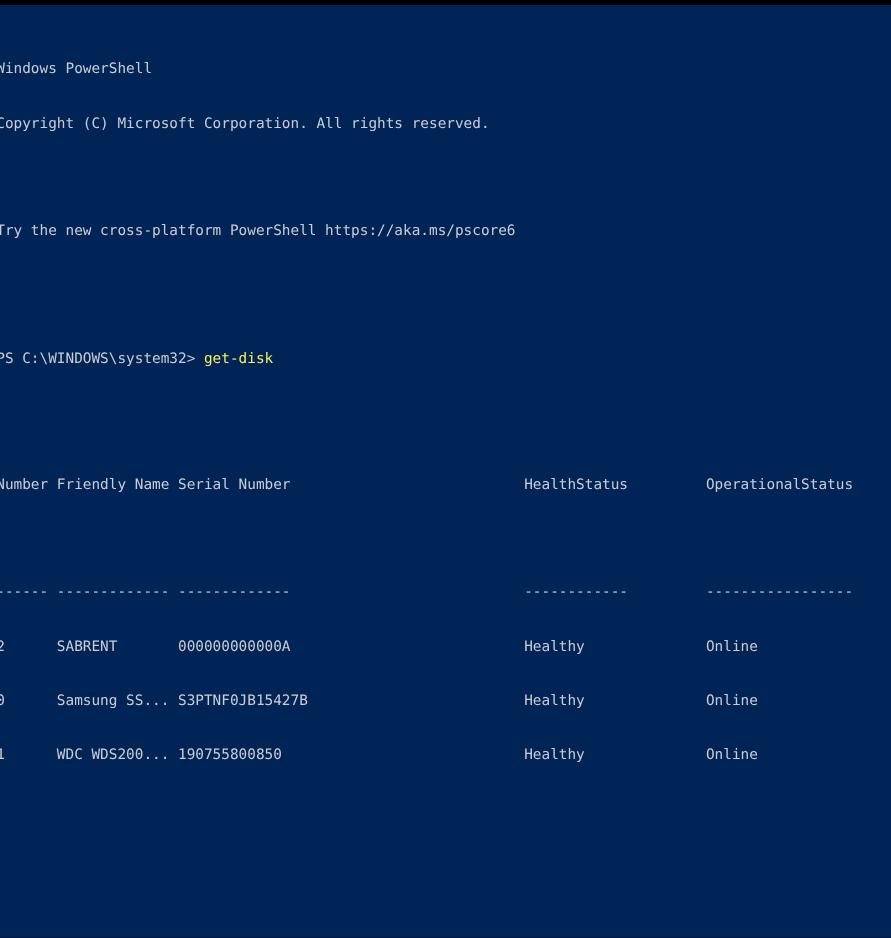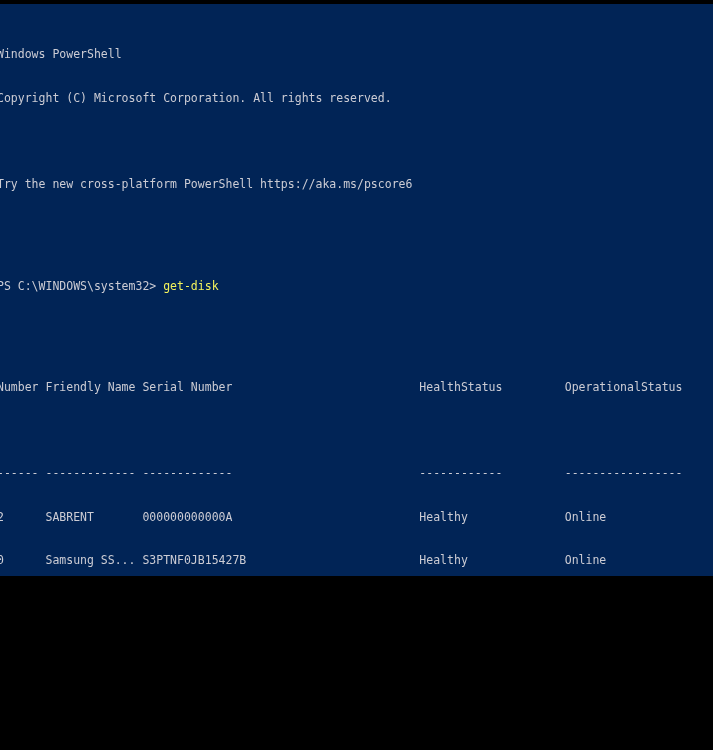--- a/index.html
+++ b/index.html
@@ -10,21 +10,21 @@
   }
   body {
     width: 713px;
     height: 750px;
     overflow: hidden;
     font-family: "DejaVu Sans Mono", "Liberation Mono", monospace;
   }
   #terminal {
     position: relative;
     width: 713px;
-    height: 576px;
+    height: 750px;
     background: #012456;
     overflow: hidden;
     box-sizing: border-box;
   }
   #topbar {
     position: absolute;
     top: 0;
     left: 0;
     width: 713px;
     height: 4px;

